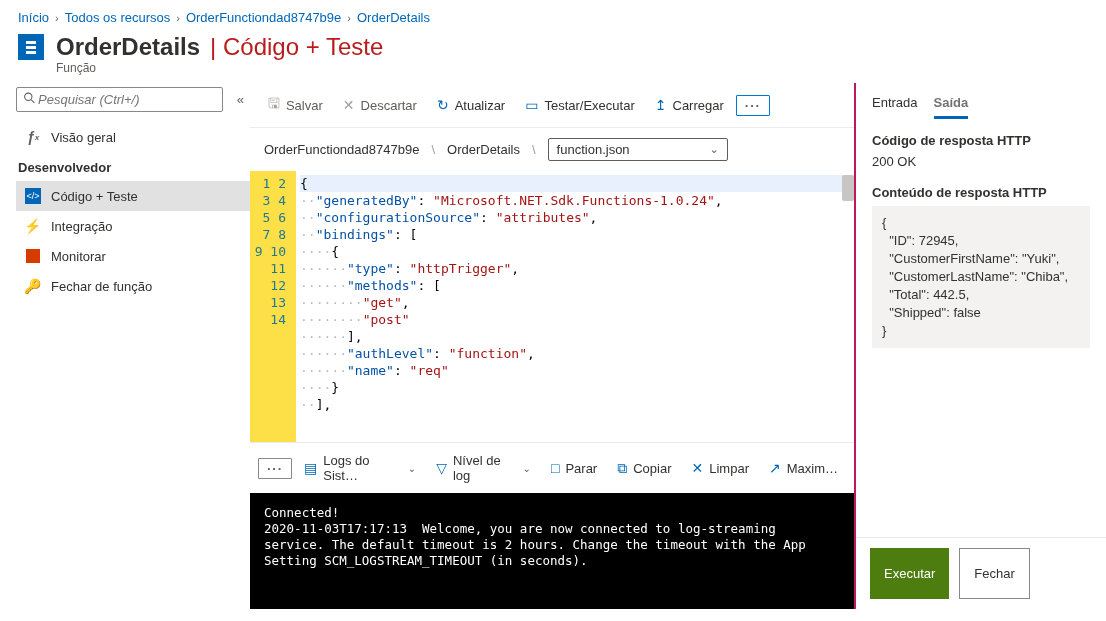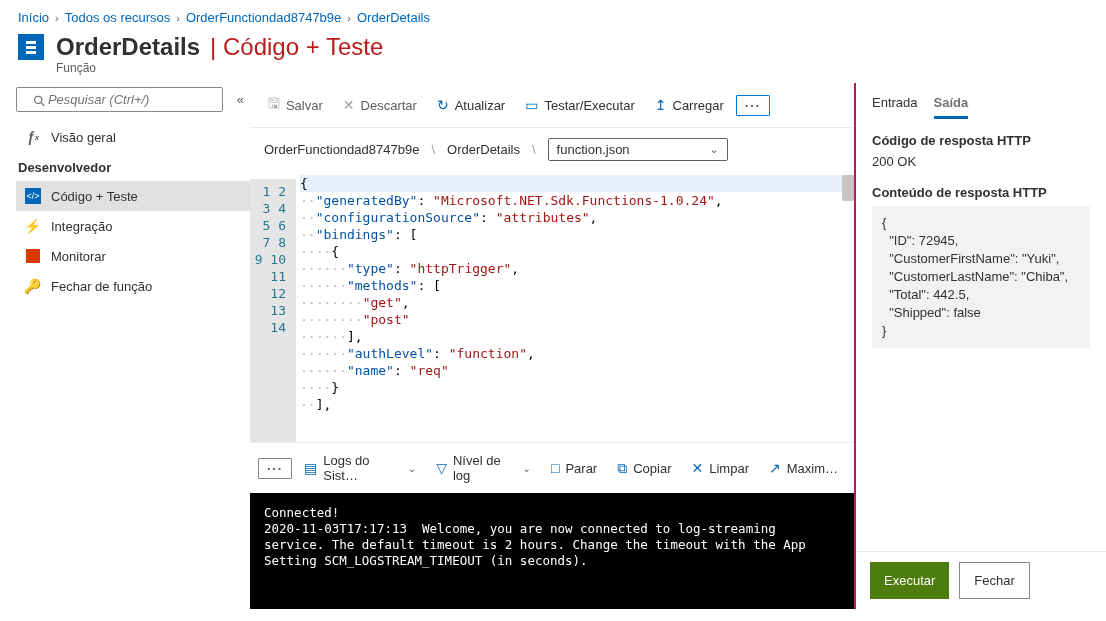--- a/index.html
+++ b/index.html
@@ -64,22 +64,22 @@
     padding: 4px 0 0 16px;
   }
   .search-row {
     display: flex; align-items: center; gap: 8px;
     margin-bottom: 10px;
   }
   .search-box {
     flex: 1;
     border: 1px solid #8a8886;
     border-radius: 2px;
-    display: flex; align-items: flex-end;
-    padding: 3px 16px;
+    display: flex; align-items: flex-start;
+    padding: 3px 6px;
     min-width: 0;
   }
   .search-box input {
     border: none; outline: none;
     font-size: 13px;
     width: 100%;
     font-style: italic;
   }
   .collapse-icon { color: #605e5c; cursor: pointer; font-size: 13px; padding: 0 6px;}
   .side-section-header {
@@ -157,31 +157,30 @@
     cursor:pointer;
   }
   .file-select .chev { color:#605e5c; font-size:11px; }
   .editor {
     flex:1;
     display:flex;
     min-height:0;
     border-top: none;
   }
   .gutter {
-    background:#e5e5e5;
+    background:#fde047;
     color:#237893;
     text-align:right;
     padding: 4px 10px 4px 4px;
     font-family: Consolas, monospace;
     font-size: 13px;
     line-height: 17px;
     user-select:none;
     width: 46px;
     border-right: none;
-    margin-top: 8px;
   }
   .code {
     flex:1;
     font-family: Consolas, monospace;
     font-size: 13px;
     line-height: 17px;
     padding: 4px 0 4px 4px;
     white-space: pre;
     position:relative;
     overflow:hidden;
@@ -260,21 +259,21 @@
     padding: 10px 14px;
     display:flex; gap:10px;
   }
   .btn-primary {
     background:#4d7c0f; color:#fff; border:none;
     padding: 6px 14px; font-size:13px;
     cursor:pointer;
   }
   .btn-secondary {
     background:#fff; color:#323130; border:1px solid #8a8886;
-    padding:10px 14px; font-size:13px; cursor:pointer;
+    padding:17px 14px; font-size:13px; cursor:pointer;
   }
   svg { display:block; }
 </style>
 </head>
 <body>
 
 <div class="breadcrumbs">
   <a>Início</a>
   <span class="sep">›</span>
   <a>Todos os recursos</a>

